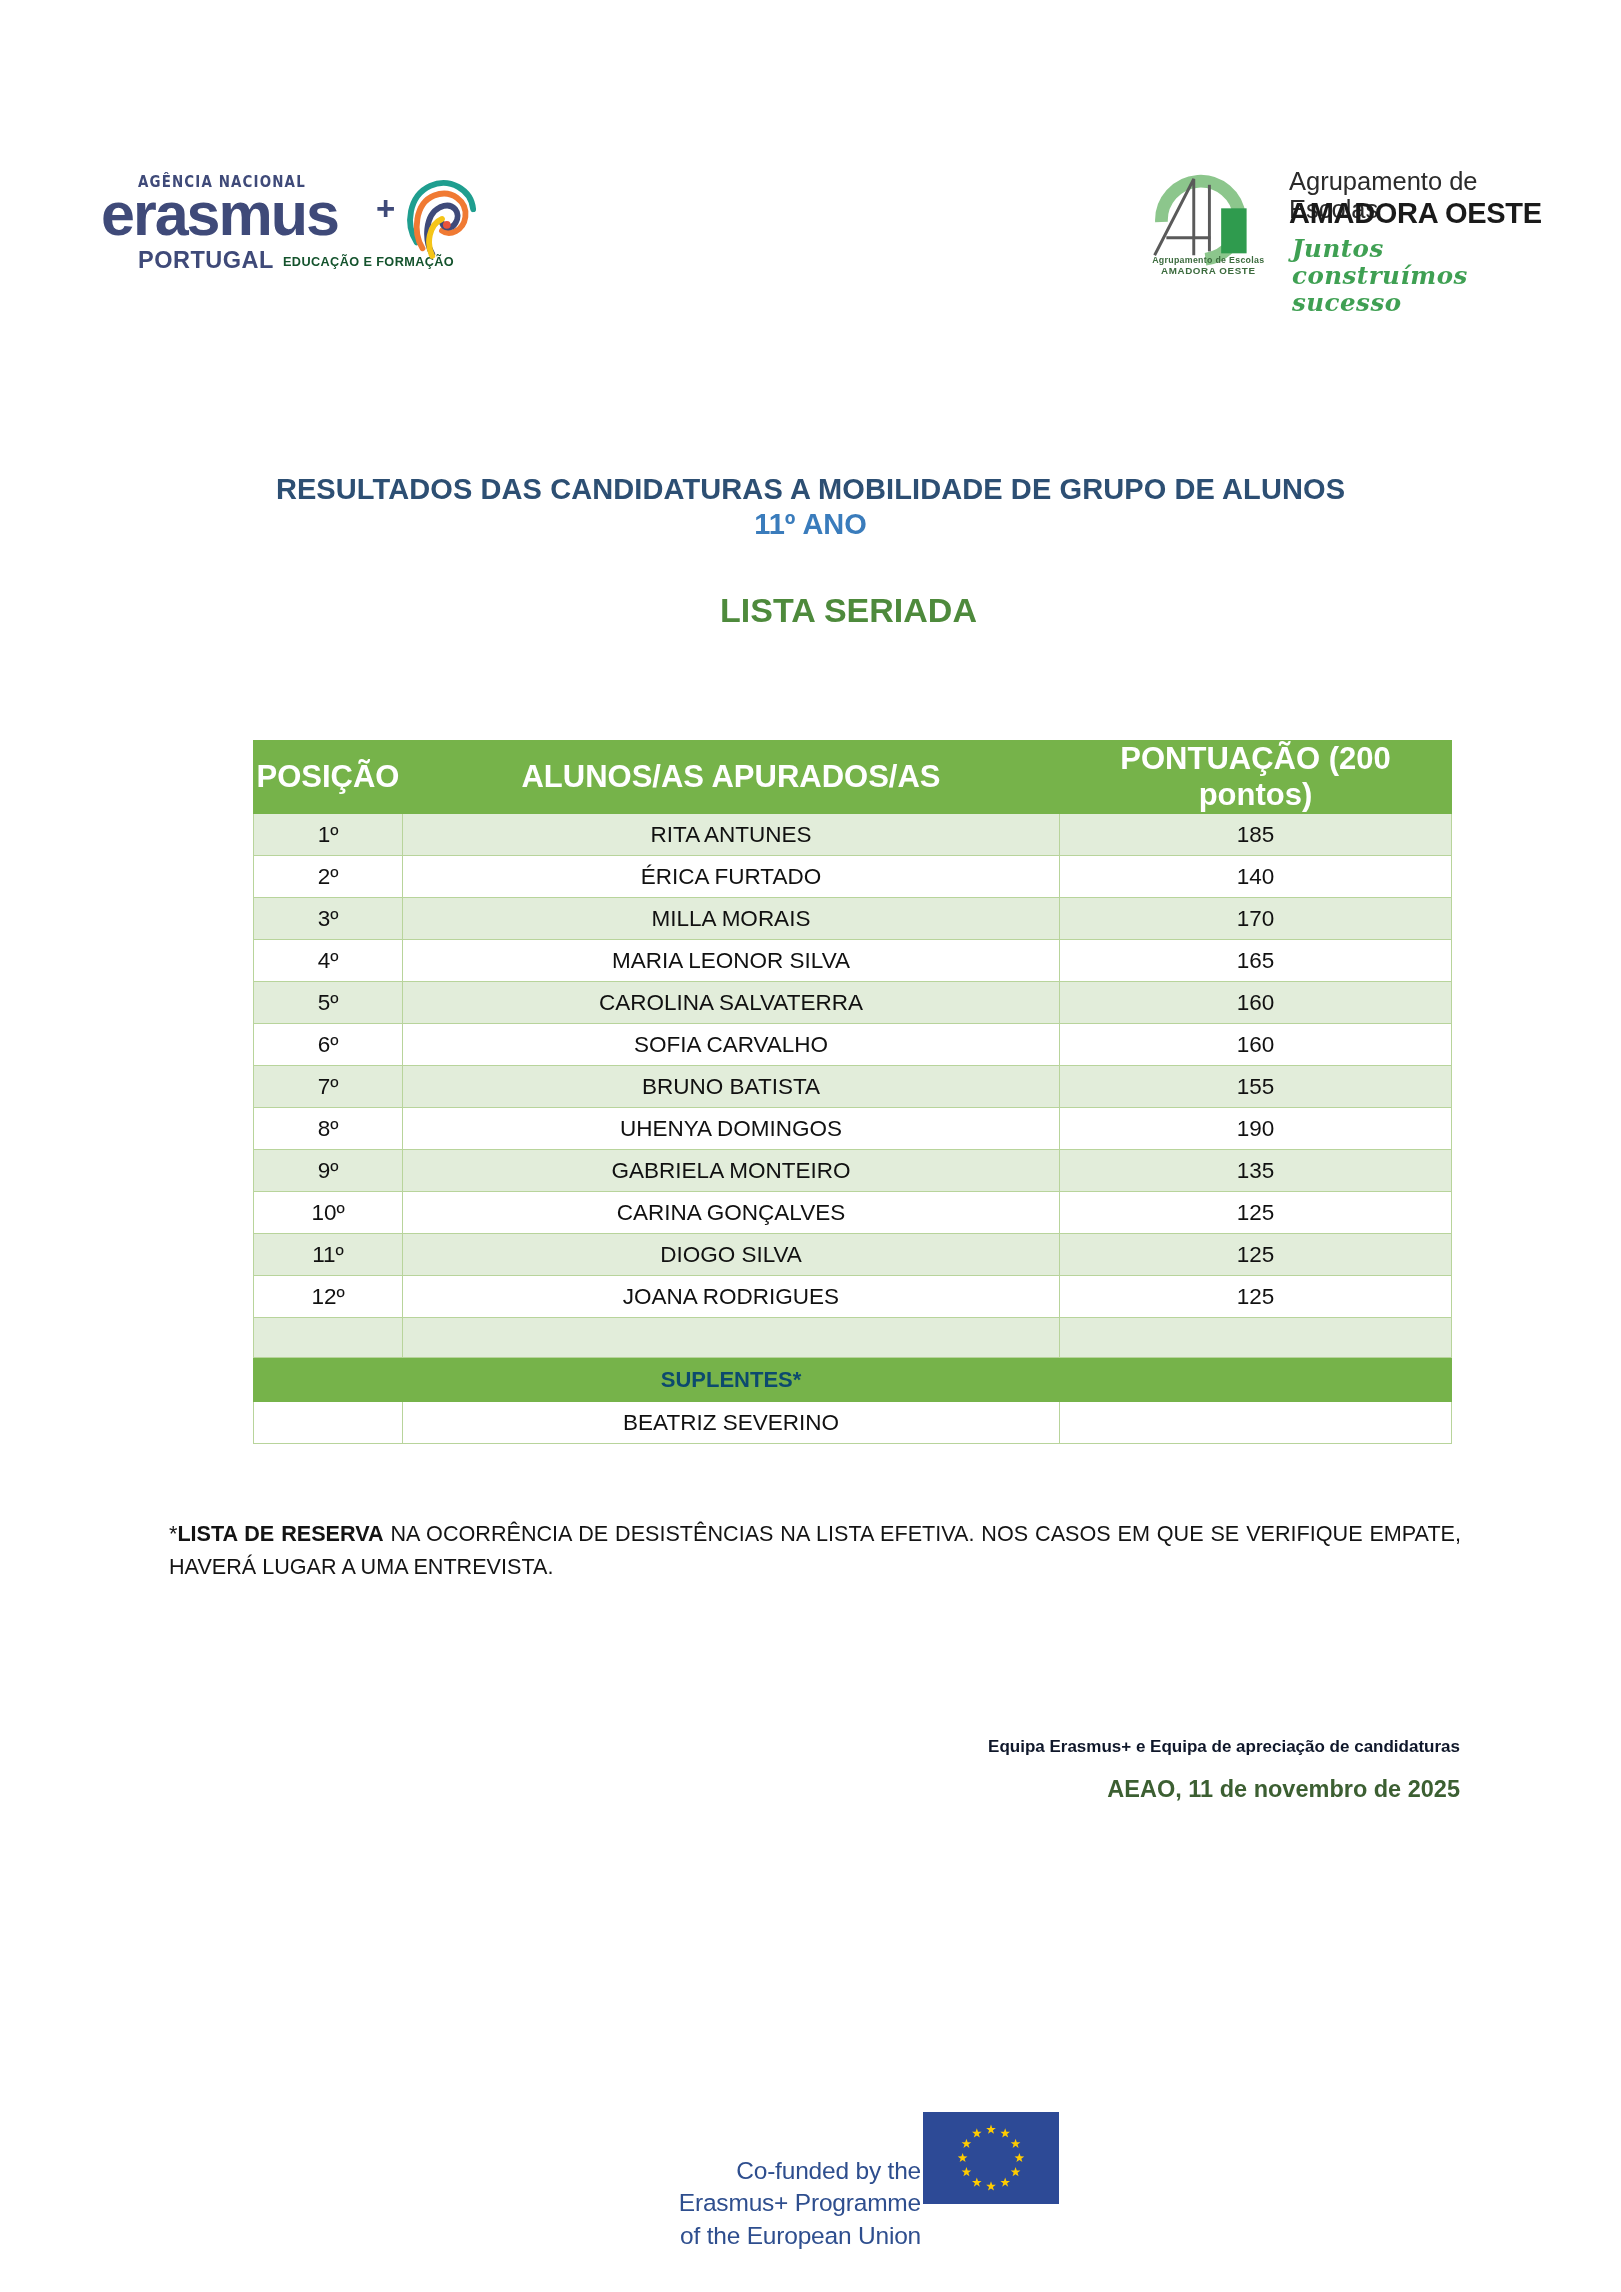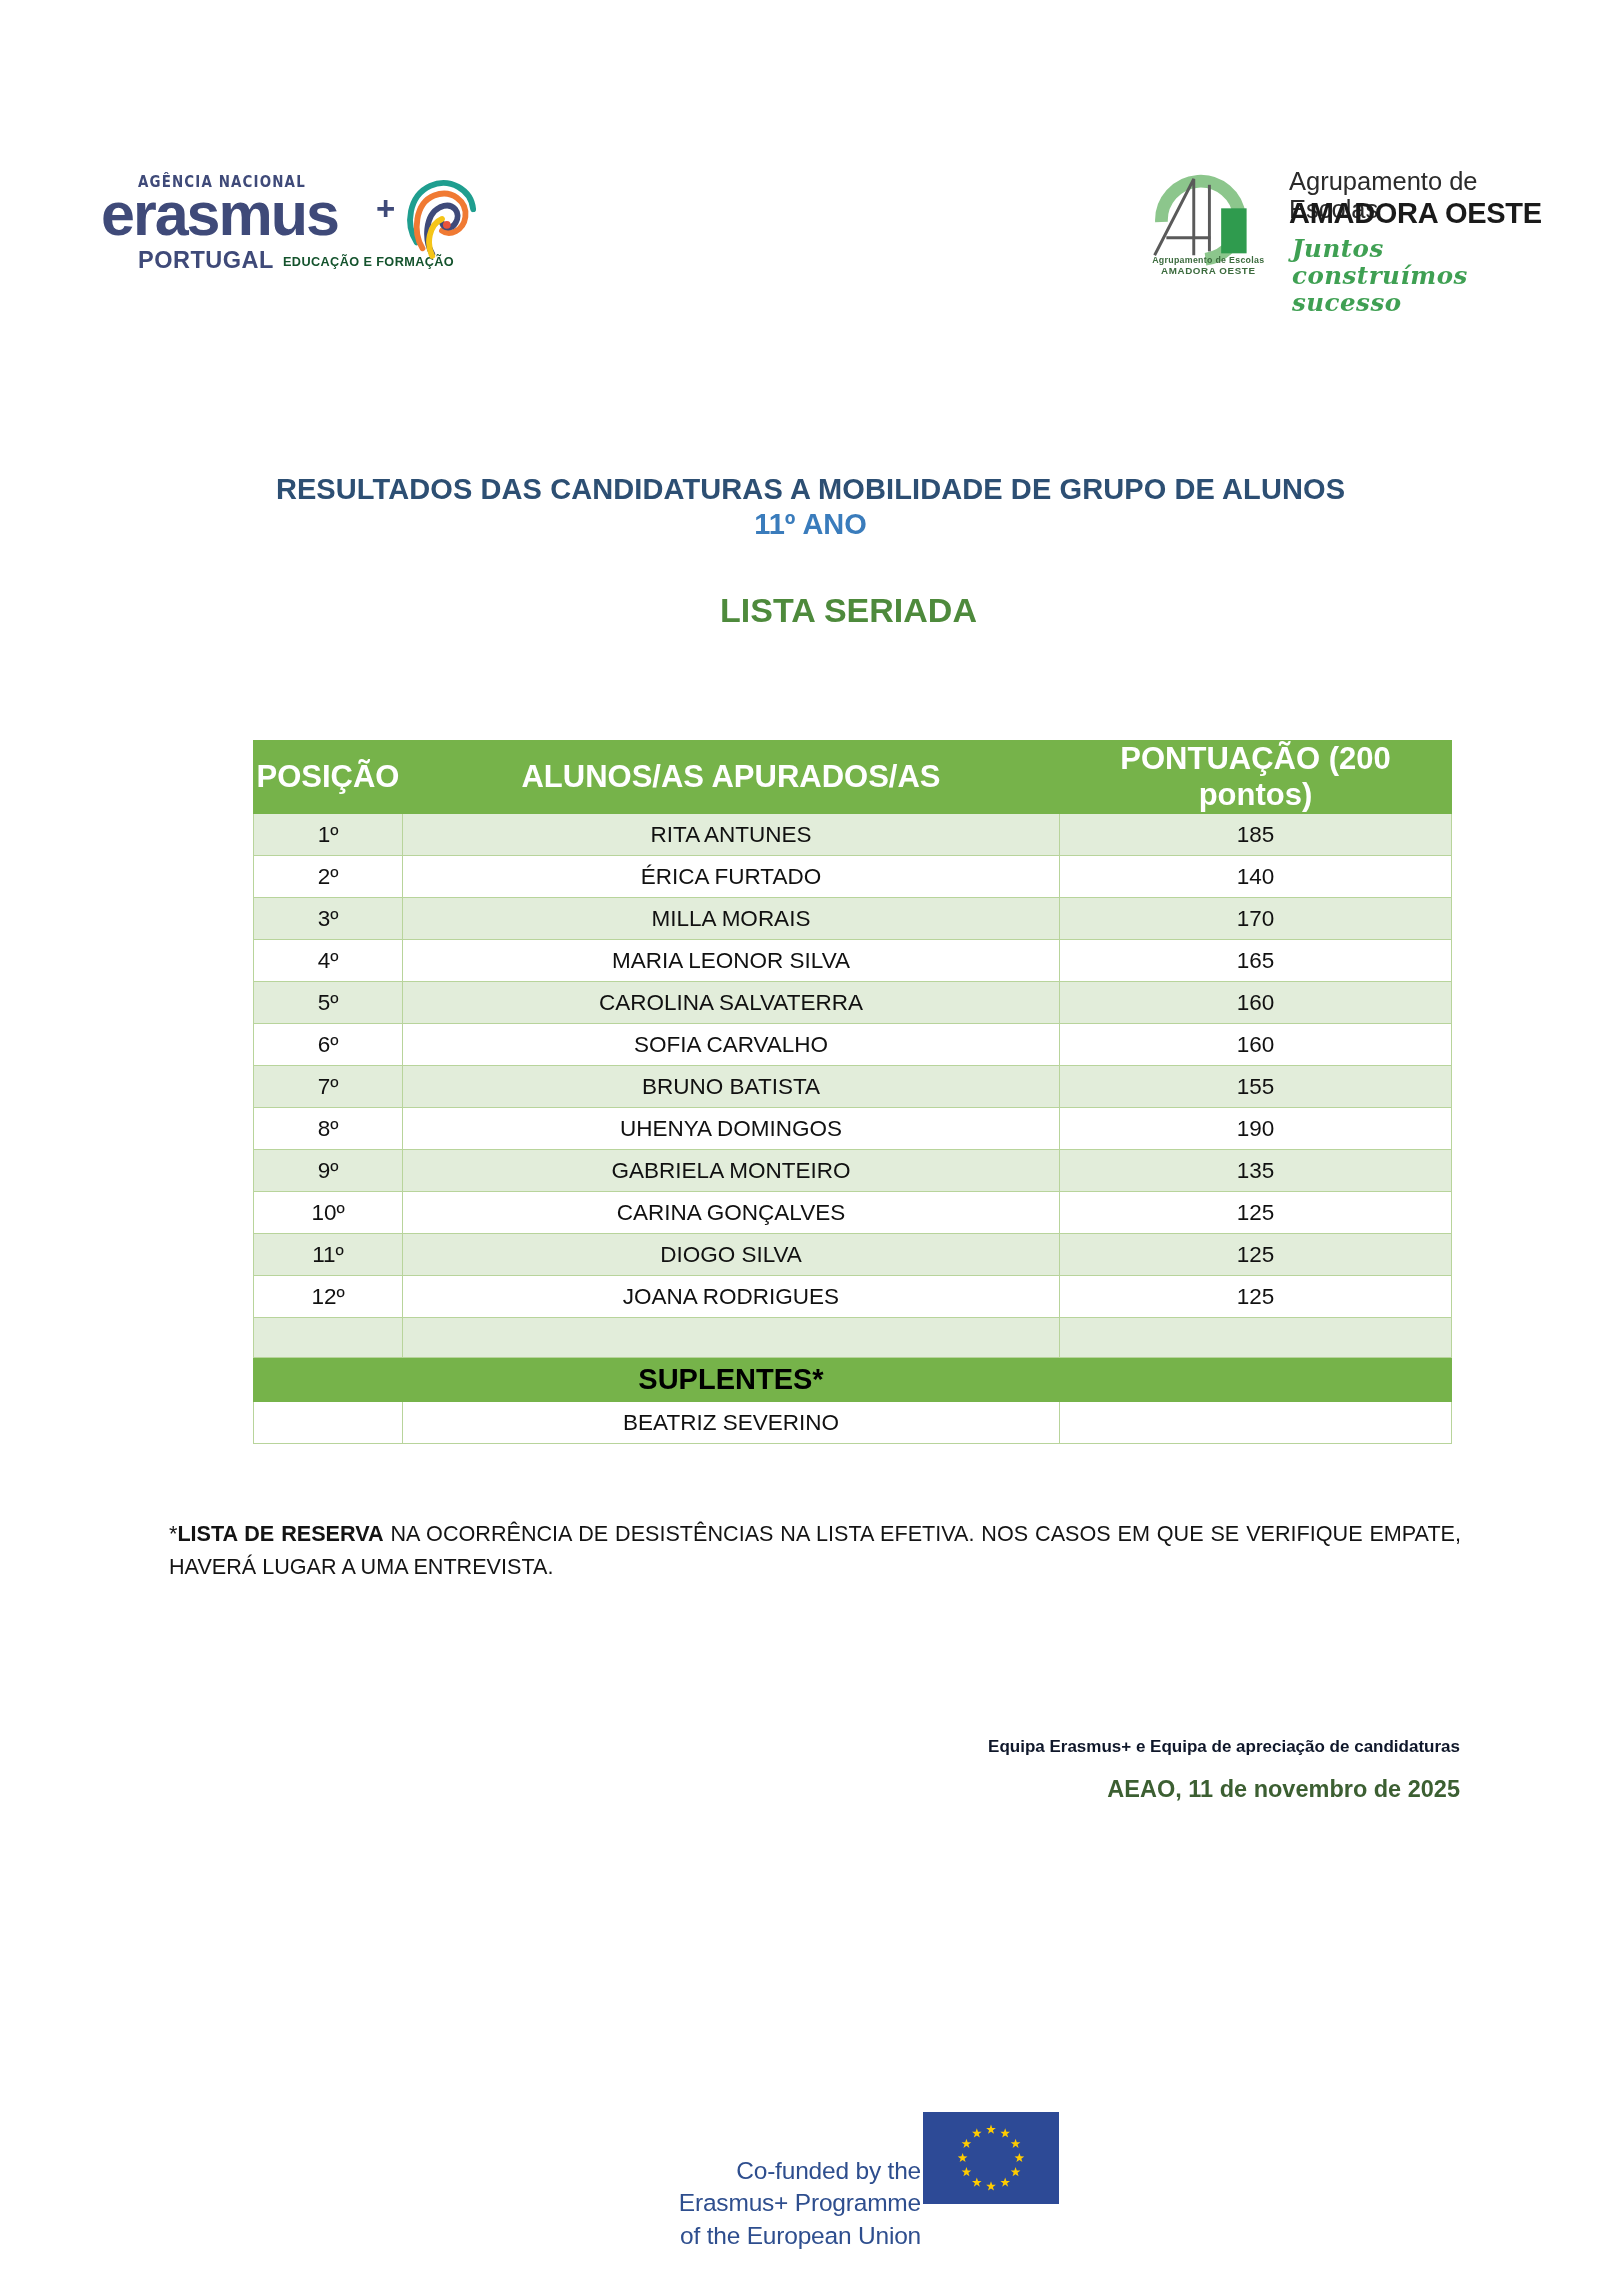--- a/index.html
+++ b/index.html
@@ -206,23 +206,23 @@
     font-size: 31px;
     border-color: #76b34a;
     height: 44px;
   }
   .row-shade td { background: #e2eddA; }
   .row-plain td { background: #ffffff; }
   .pos-cell { font-weight: 700; }
   .row-empty td { background: #e2eddA; height: 39px; }
   .suplentes-head td {
     background: #76b34a;
-    color: #000000;
-    font-weight: 700;
-    font-size: 29px;
+    color: #0c4a6e;
+    font-weight: 700;
+    font-size: 22px;
     border-color: #76b34a;
     height: 43px;
   }
 
   
   .footnote {
     position: absolute;
     left: 169px;
     top: 1517px;
     width: 1292px;

